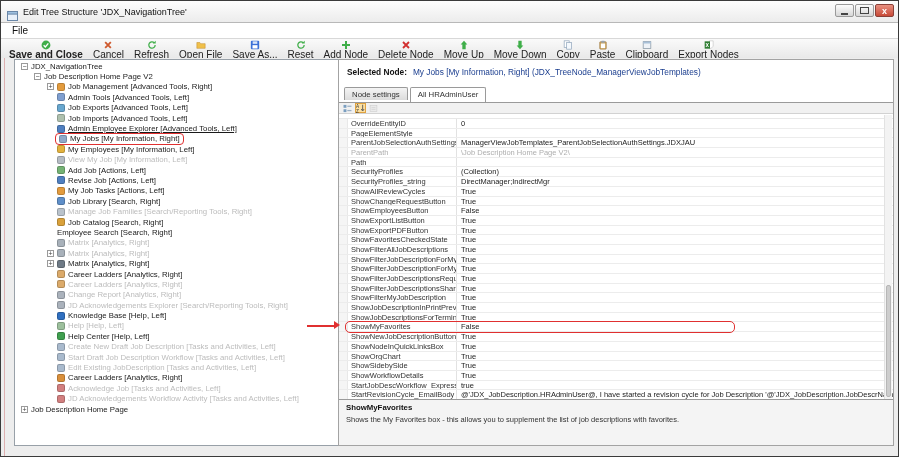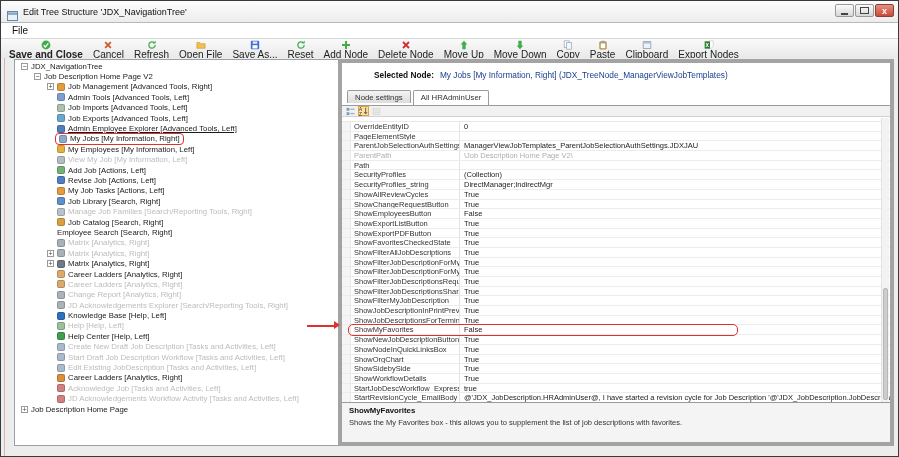--- a/index.html
+++ b/index.html
@@ -31,21 +31,21 @@
   .tree-panel{position:absolute;left:13px;top:1px;width:327px;bottom:10px;border:1px solid #98a0a8;background:#fff;overflow:hidden;padding-top:1px;box-sizing:border-box;}
   .tree-row{height:10.4px;display:flex;align-items:center;font-size:7.8px;color:#1a1a1a;white-space:nowrap;}
   .tree-row.disabled{color:#bcbcbc;}
   .expander{width:7px;height:7px;border:1px solid #9a9a9a;background:#fff;font-size:7px;line-height:5px;text-align:center;margin-right:3px;flex:none;box-sizing:border-box;color:#444;}
   .expander.none{visibility:hidden;}
   .tree-icon{width:8px;height:8px;border-radius:2px;margin-right:3px;flex:none;border:1px solid rgba(0,0,0,0.18);box-sizing:border-box;}
   .tree-label.u{text-decoration:underline;}
   .red-box{display:inline-flex;align-items:center;border:1.5px solid #e03030;border-radius:4px;padding:0 3px;margin-left:-2px;height:12px;box-sizing:border-box;}
   .splitter{position:absolute;left:333px;width:4px;top:1px;bottom:10px;cursor:col-resize;}
   
-  .right-panel{position:absolute;left:337px;top:1px;right:4px;bottom:10px;border:4px solid #a3a3a3;background:#fff;overflow:hidden;box-sizing:border-box;padding-left:24px;}
+  .right-panel{position:absolute;left:337px;top:1px;right:4px;bottom:10px;border:1px solid #a3a3a3;background:#fff;overflow:hidden;box-sizing:border-box;}
   .selnode{padding:7px 8px 0;font-size:8.3px;white-space:nowrap;}
   .selnode-label{font-weight:bold;color:#111;margin-right:6px;}
   .selnode-value{color:#1b3e8f;}
   .tabs{position:absolute;top:27px;left:5px;display:flex;height:15px;z-index:2;}
   .tab{font-size:7.8px;padding:2px 7px 0;border:1px solid #9a9a9a;border-bottom:none;background:linear-gradient(#f4f4f4,#dcdcdc);color:#333;border-radius:2px 2px 0 0;margin-right:2px;height:13px;box-sizing:border-box;}
   .tab.active{background:#fff;height:15px;}
   .grid-toolbar{position:absolute;top:42px;left:0;right:0;height:12px;background:#f1f1f1;border-top:1px solid #9a9a9a;border-bottom:1px solid #d2d2d2;display:flex;align-items:center;padding:0 3px;gap:2px;box-sizing:border-box;}
   .gt-btn{width:11px;height:10px;display:flex;align-items:center;justify-content:center;}
   .gt-btn svg{width:9px;height:9px;display:block;}
   .gt-btn.selected{background:#fce0a2;border:1px solid #dfa23f;box-sizing:border-box;}
@@ -230,27 +230,27 @@
           <span class="tree-icon" style="background:#e39b3d"></span>
           <span class="tree-label">Job Management [Advanced Tools, Right]</span>
         </div>
         <div class="tree-row" style="padding-left: 32px;">
           <span class="expander none"></span>
           <span class="tree-icon" style="background:#7f9fd0"></span>
           <span class="tree-label">Admin Tools [Advanced Tools, Left]</span>
         </div>
         <div class="tree-row" style="padding-left: 32px;">
           <span class="expander none"></span>
+          <span class="tree-icon" style="background:#68a7cf"></span>
+          <span class="tree-label">Job Exports [Advanced Tools, Left]</span>
+        </div>
+        <div class="tree-row" style="padding-left: 32px;">
+          <span class="expander none"></span>
           <span class="tree-icon" style="background:#aec0ae"></span>
           <span class="tree-label">Job Imports [Advanced Tools, Left]</span>
-        </div>
-        <div class="tree-row" style="padding-left: 32px;">
-          <span class="expander none"></span>
-          <span class="tree-icon" style="background:#68a7cf"></span>
-          <span class="tree-label">Job Exports [Advanced Tools, Left]</span>
         </div>
         <div class="tree-row" style="padding-left: 32px;">
           <span class="expander none"></span>
           <span class="tree-icon" style="background:#4f7fc0"></span>
           <span class="tree-label u">Admin Employee Explorer [Advanced Tools, Left]</span>
         </div>
         <div class="tree-row" style="padding-left: 32px;">
           <span class="expander none"></span>
           <span class="red-box">
             <span class="tree-icon" style="background:#91a9c9"></span>

